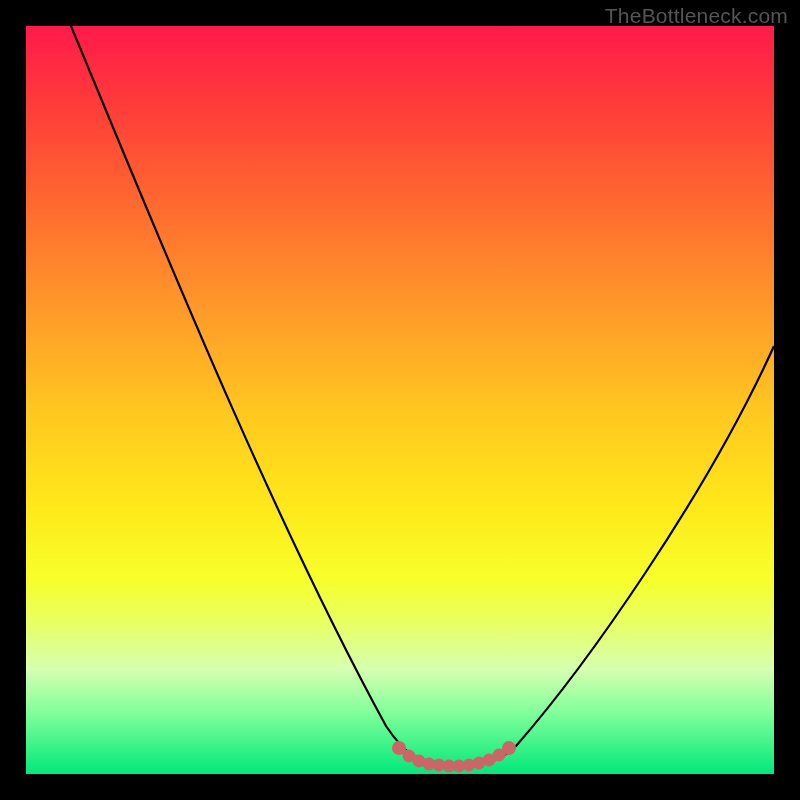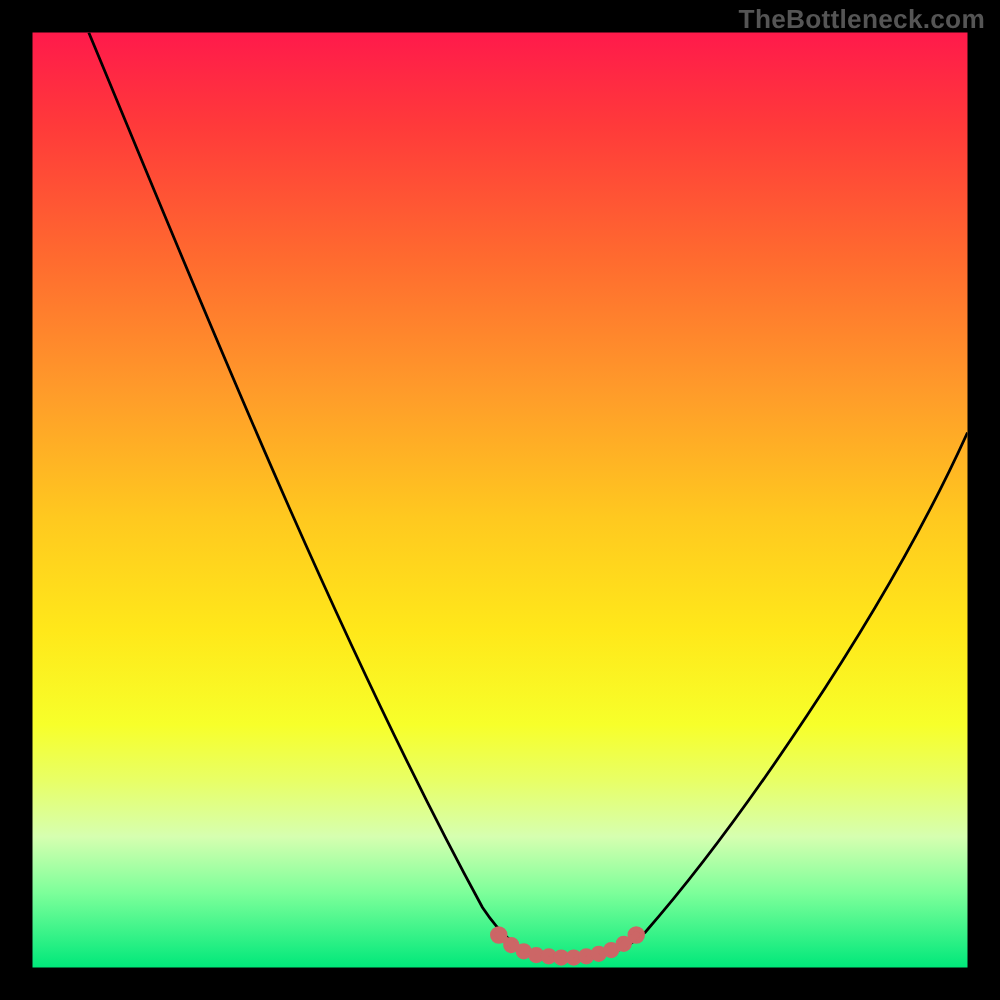--- a/index.html
+++ b/index.html
@@ -36,21 +36,21 @@
       #7dff9a 92%,
       #00e87a 100%);
     overflow: hidden;
   }
   .watermark {
     position: absolute;
     top: 4px;
     right: 12px;
     color: #555;
     font-size: 21px;
-    font-weight: 700;
+    font-weight: 400;
     letter-spacing: 0.2px;
     user-select: none;
   }
   svg.curve {
     position: absolute;
     left: 0;
     top: 0;
     width: 748px;
     height: 748px;
     overflow: visible;

